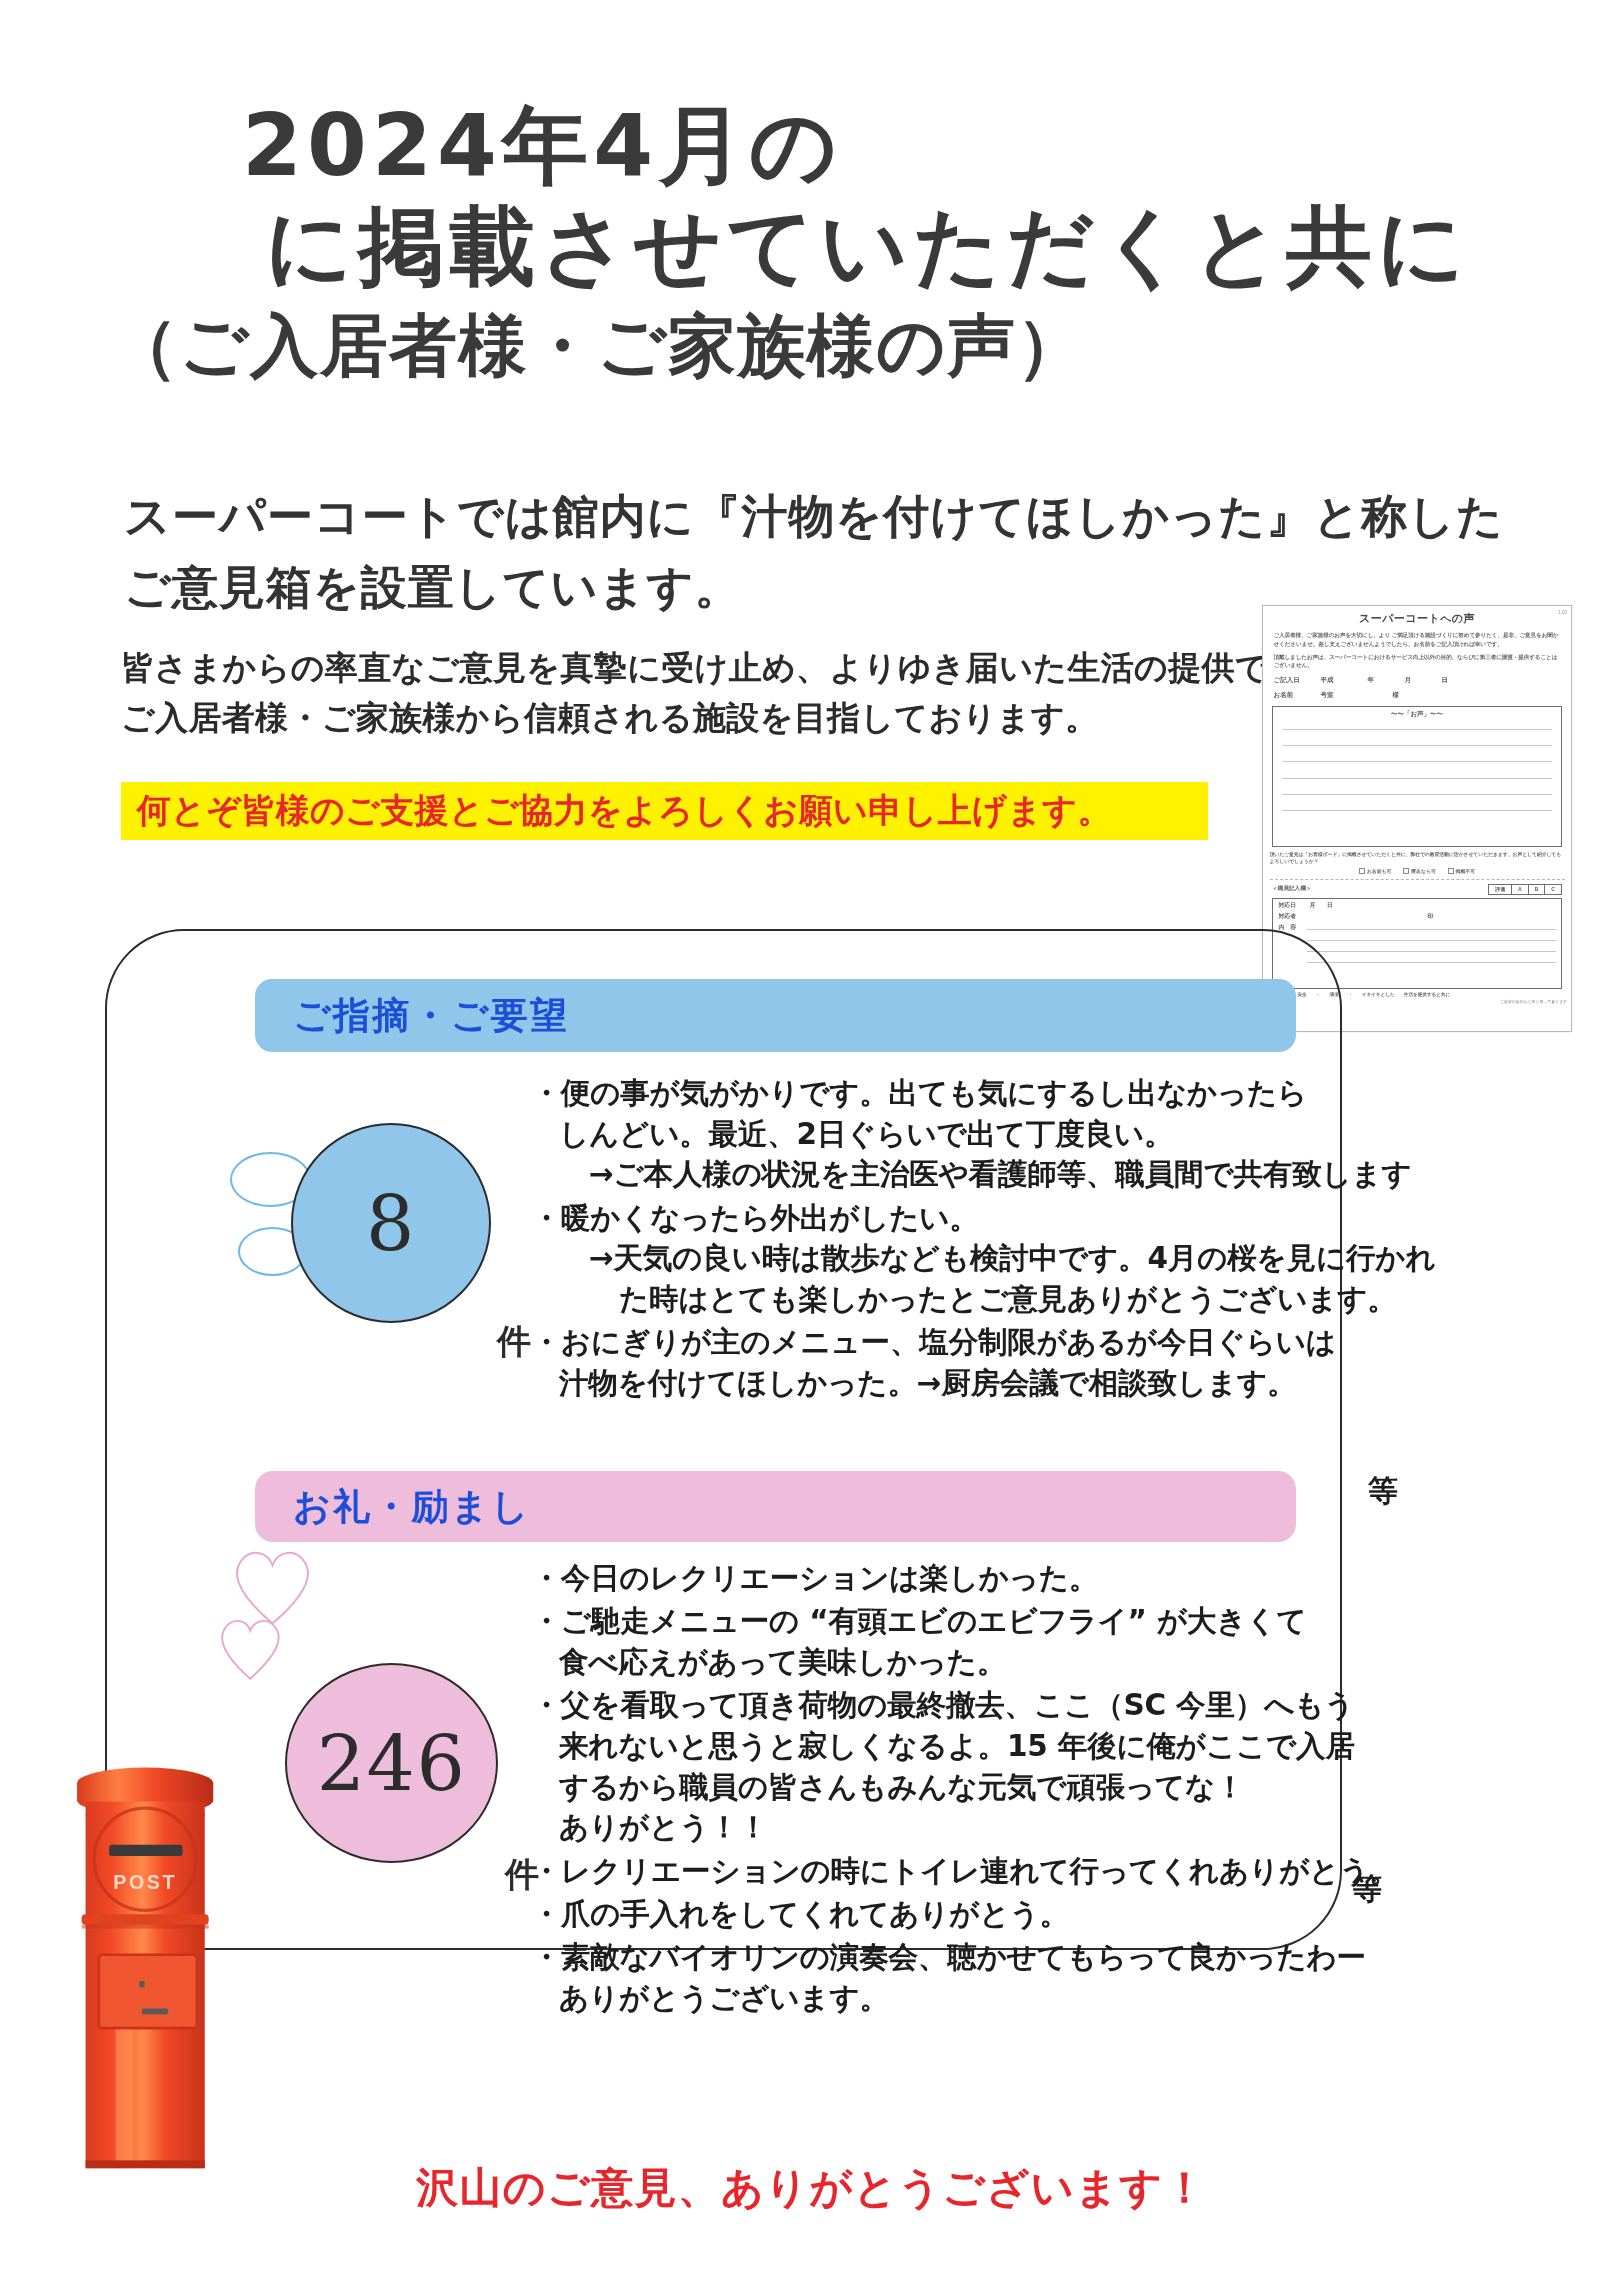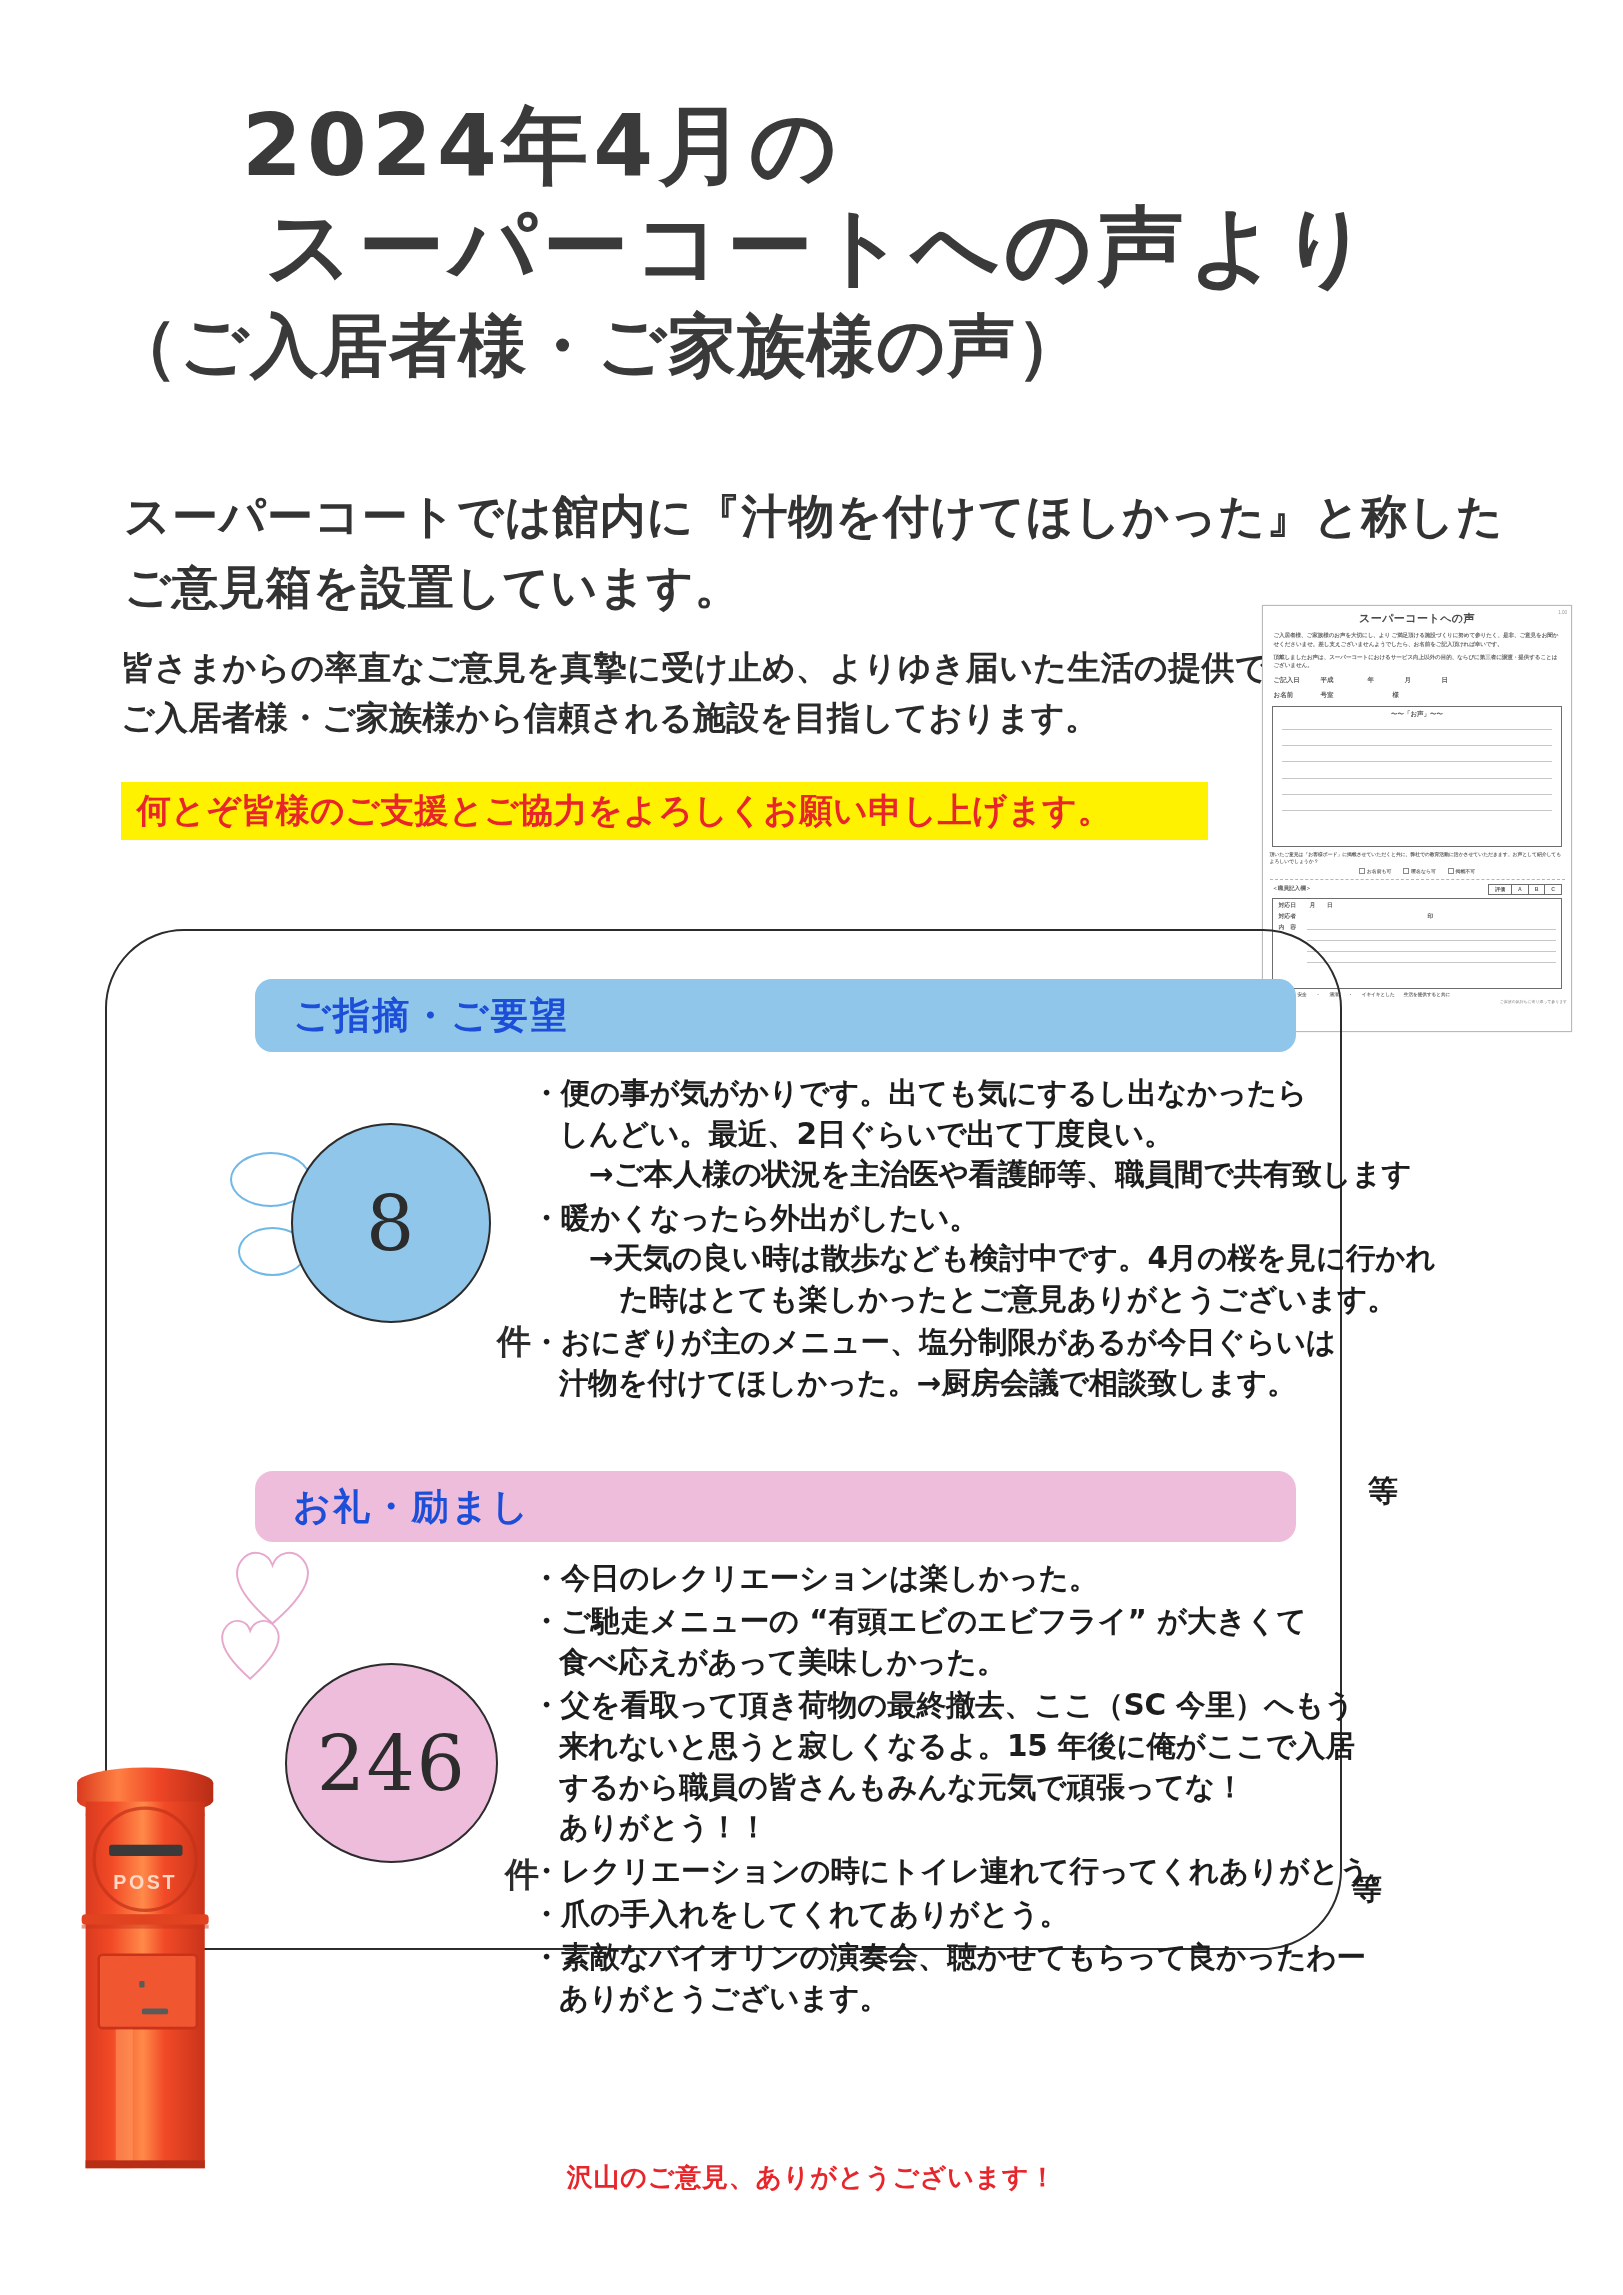--- a/index.html
+++ b/index.html
@@ -205,32 +205,32 @@
   }
   #etc-complaints{left:1368px;top:1471px;}
   #etc-praise{left:1352px;top:1869px;}
 
   
   #postbox{position:absolute;left:62px;top:1761px;width:167px;height:419px;}
 
   
   #footer-text{
     position:absolute;left:0;top:2160px;width:1623px;text-align:center;
-    font-size:26px;font-weight:900;color:#E8252A;letter-spacing:.03em;
+    font-size:42px;font-weight:900;color:#E8252A;letter-spacing:.03em;
     font-family:"DejaVu Sans","Liberation Sans",sans-serif;
   }
 </style>
 </head>
 <body>
 
 <div class="page">
 
   <div id="title-block">
     <div class="t-line" id="title-line-1">2024年4月の</div>
-    <div class="t-line" id="title-line-2">スーパーコートへの声より</div>
+    <div class="t-line" id="title-line-2">に掲載させていただくと共に</div>
     <div class="t-line" id="title-line-3">（ご入居者様・ご家族様の声）</div>
   </div>
 
   <div id="intro-block">
     <div class="intro-big">スーパーコートでは館内に『汁物を付けてほしかった』と称した</div>
     <div class="intro-big">ご意見箱を設置しています。</div>
     <div style="height:19.6px"></div>
     <div class="intro-small">皆さまからの率直なご意見を真摯に受け止め、よりゆき届いた生活の提供で</div>
     <div class="intro-small">ご入居者様・ご家族様から信頼される施設を目指しております。</div>
   </div>

